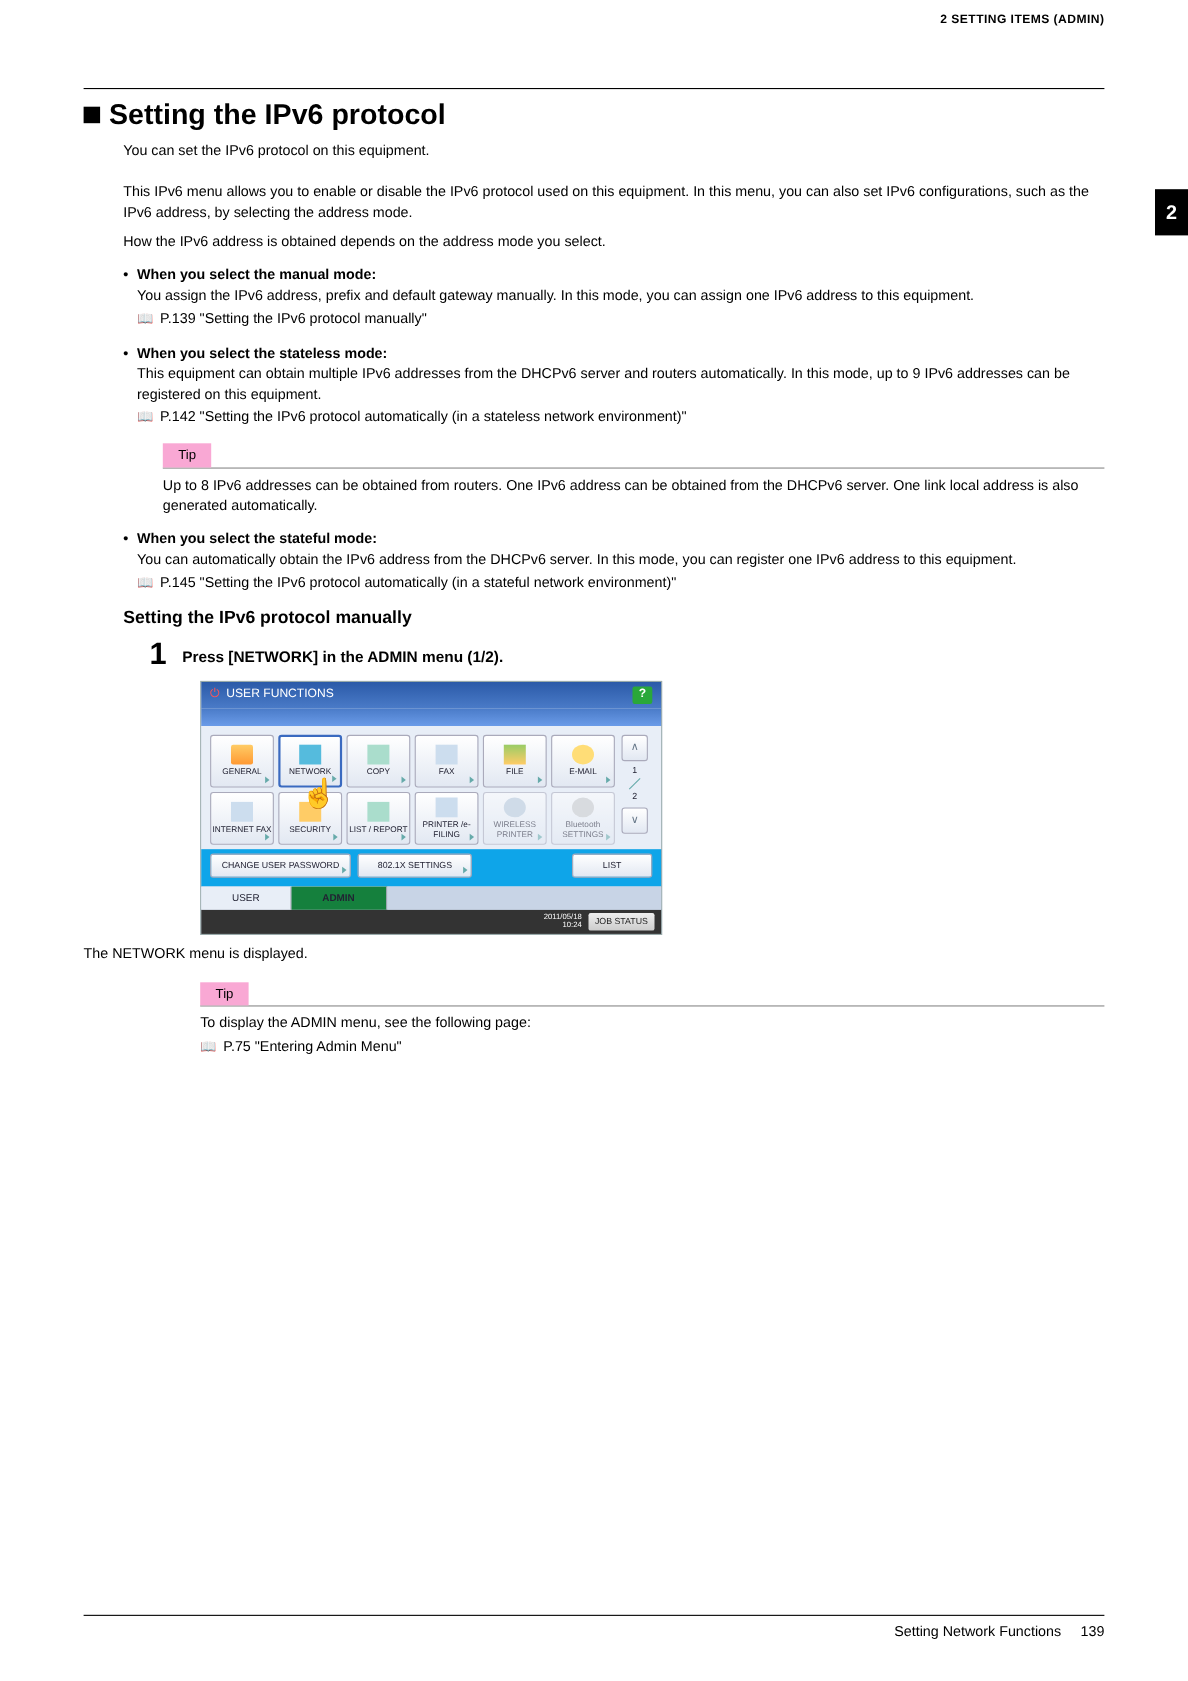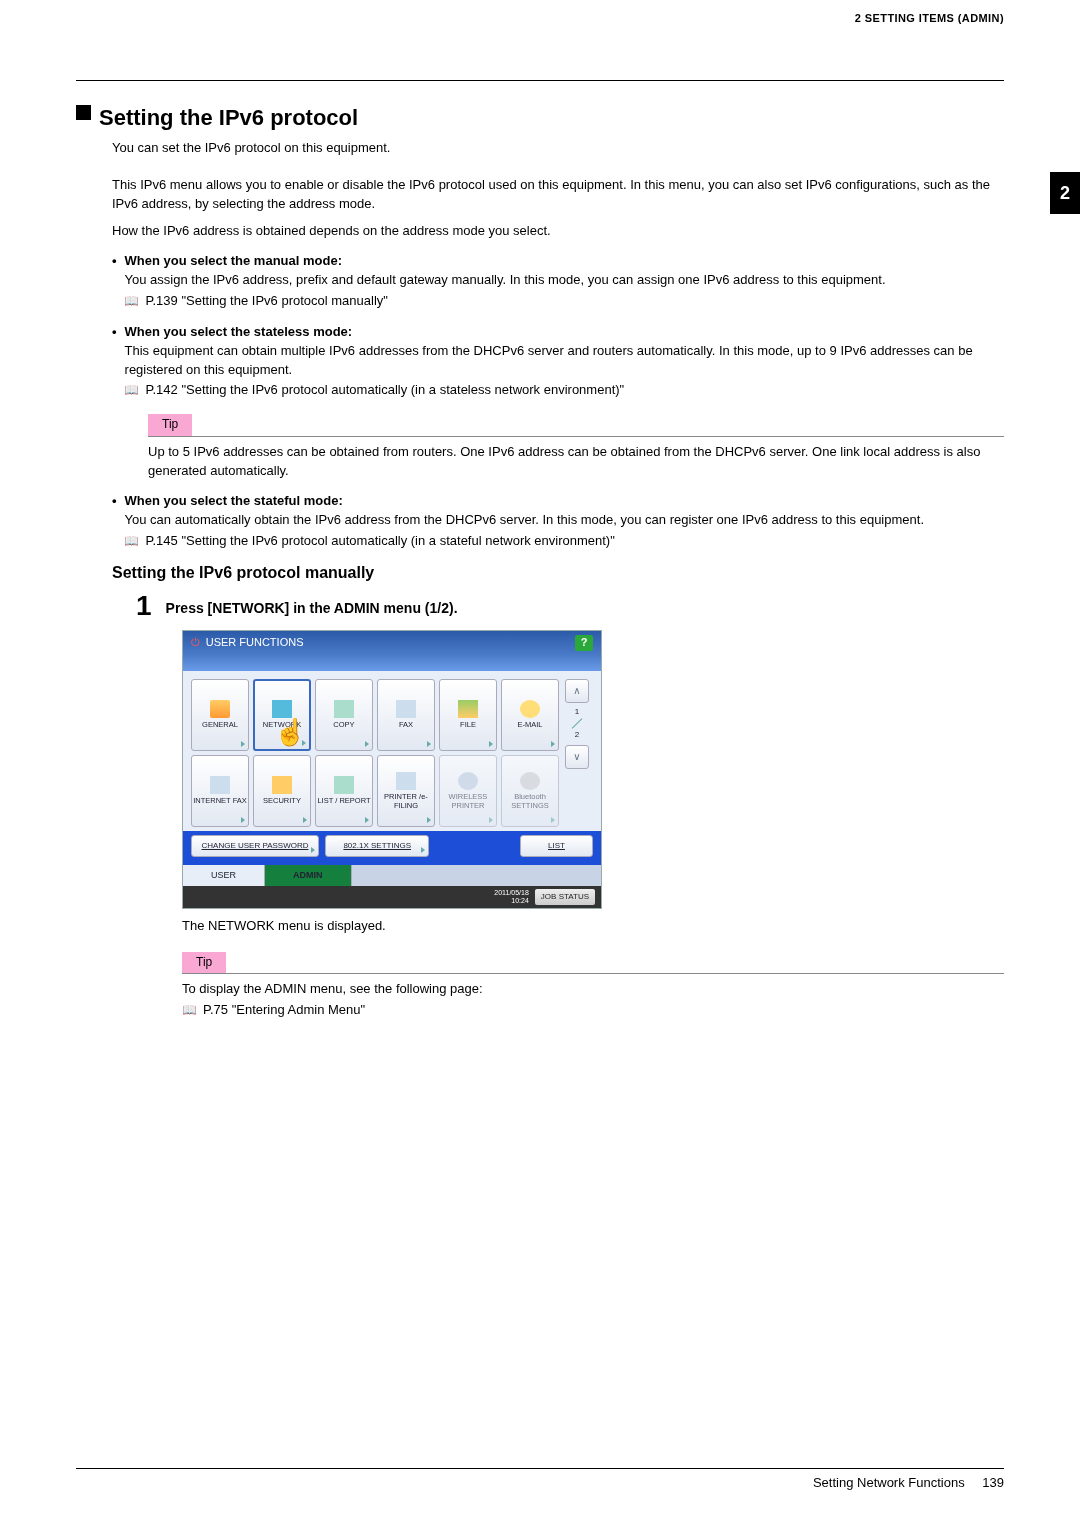--- a/index.html
+++ b/index.html
@@ -1,62 +1,62 @@
 <!DOCTYPE html>
 <html><head>
 <meta charset="utf-8">
 <style>
   * { box-sizing: border-box; margin: 0; padding: 0; }
   html, body { width: 1080px; height: 1528px; font-family: Arial, Helvetica, sans-serif; background: #fff; color: #000; }
   .page { position: relative; width: 1080px; height: 1528px; padding: 20px 76px 40px 76px; }
   .header-bar { position: absolute; top: 12px; right: 76px; font-size: 11px; font-weight: bold; letter-spacing: 0.4px; }
   .chapter-tab { position: absolute; top: 172px; right: 0; width: 30px; height: 42px; background: #000; color: #fff; font-weight: bold; font-size: 18px; display: flex; align-items: center; justify-content: center; }
   .rule-full { border: none; border-top: 1.5px solid #000; margin-top: 60px; }
-  h1.section { font-size: 22px; font-weight: bold; margin-top: 24px; display: flex; align-items: flex-start; gap: 8px; }
+  h1.section { font-size: 26px; font-weight: bold; margin-top: 8px; display: flex; align-items: center; gap: 8px; }
   h1.section .sq { width: 15px; height: 15px; background: #000; display: inline-block; }
   .body { font-size: 13px; line-height: 1.45; }
   .para { margin-top: 8px; margin-left: 36px; }
   .bullet-list { margin-left: 36px; margin-top: 8px; }
   .bullet-item { display: flex; gap: 8px; margin-top: 12px; }
   .bullet-dot { font-weight: bold; }
   .bullet-content { flex: 1; }
   .bullet-content .bold { font-weight: bold; }
   .link-line { display: flex; align-items: center; gap: 6px; margin-top: 2px; }
   .book-icon { font-size: 12px; }
   .tip-box { margin-left: 72px; margin-top: 14px; }
   .tip-label { display: inline-block; background: #f9a8d4; padding: 2px 14px; font-size: 12px; }
   .tip-underline { border-top: 1px solid #888; margin-bottom: 6px; }
   .tip-text { font-size: 13px; line-height: 1.45; }
   h2.subsection { font-size: 16px; font-weight: bold; margin-top: 10px; margin-left: 36px; }
   .step-row { display: flex; gap: 14px; margin-left: 60px; margin-top: 8px; align-items: flex-start; }
   .step-num { font-size: 28px; font-weight: bold; line-height: 1; }
   .step-text { font-size: 14px; font-weight: bold; padding-top: 6px; }
   .screenshot-wrap { margin-left: 106px; margin-top: 10px; width: 420px; }
-  .screenshot-note { font-size: 13px; margin-left: 106px; margin-top: 8px; }
+  .screenshot-note { font-size: 13px; margin-top: 8px; }
   .tip-box2 { margin-left: 106px; margin-top: 16px; }
   .footer { position: absolute; bottom: 38px; left: 76px; right: 76px; }
   .footer .foot-rule { border-top: 1px solid #000; }
   .footer .foot-text { text-align: right; font-size: 13px; margin-top: 6px; }
   .footer .pg { display: inline-block; margin-left: 14px; }
 
   
   .device { width: 420px; border: 1px solid #9aa; background: #d8e2ee; font-size: 9px; color: #223; }
   .dev-title { background: linear-gradient(#2b5aa8,#4a7bc8); color: #fff; padding: 4px 8px; display: flex; align-items: center; justify-content: space-between; font-size: 11px; }
   .dev-title .help { background: #2aa83a; color: #fff; width: 18px; height: 16px; display: flex; align-items: center; justify-content: center; border-radius: 2px; font-weight: bold; }
   .dev-blue-strip { background: linear-gradient(#4a7bc8,#6a9be8); height: 16px; }
   .dev-grid { display: grid; grid-template-columns: repeat(6, 58px) 28px; gap: 4px; padding: 8px 8px 4px 8px; background: #e8eef7; }
-  .dev-btn { background: linear-gradient(#fff,#e2e8f2); border: 1px solid #aab; border-radius: 3px; height: 72px; display: flex; flex-direction: column; align-items: center; justify-content: center; gap: 3px; position: relative; }
+  .dev-btn { background: linear-gradient(#fff,#e2e8f2); border: 1px solid #aab; border-radius: 3px; height: 48px; display: flex; flex-direction: column; align-items: center; justify-content: center; gap: 3px; position: relative; }
   .dev-btn.sel { border: 2px solid #3a6ac0; }
   .dev-btn .lbl { font-size: 7.5px; text-align: center; line-height: 1.1; }
   .dev-btn .tri { position: absolute; right: 3px; bottom: 3px; width: 0; height: 0; border-left: 4px solid #6aa; border-top: 3px solid transparent; border-bottom: 3px solid transparent; }
   .dev-ico { width: 20px; height: 18px; }
   .pager { display: flex; flex-direction: column; gap: 4px; align-items: center; }
   .pager .arr { width: 24px; height: 24px; background: linear-gradient(#fff,#e2e8f2); border: 1px solid #aab; border-radius: 3px; display: flex; align-items: center; justify-content: center; font-size: 10px; color: #678; }
   .pager .pgno { font-size: 8px; text-align: center; line-height: 1.3; }
-  .dev-row2 { display: flex; gap: 6px; padding: 4px 8px 8px 8px; background: #1d4ed8; text-decoration: underline; }
+  .dev-row2 { display: flex; gap: 6px; padding: 4px 8px 8px 8px; background: #0ea5e9; }
   .dev-wide-btn { background: linear-gradient(#fff,#e2e8f2); border: 1px solid #aab; border-radius: 3px; height: 22px; display: flex; align-items: center; justify-content: center; font-size: 8px; padding: 0 8px; position: relative; }
   .dev-wide-btn .tri2 { position: absolute; right: 3px; bottom: 3px; width: 0; height: 0; border-left: 4px solid #6aa; border-top: 3px solid transparent; border-bottom: 3px solid transparent; }
   .dev-tabs { display: flex; background: #c8d4e6; }
   .dev-tab { padding: 4px 28px; font-size: 9px; background: #e8eef7; border-right: 1px solid #aab; }
   .dev-tab.active { background: #15803d; font-weight: bold; }
   .dev-status { background: #333; color: #fff; display: flex; justify-content: flex-end; align-items: center; gap: 6px; padding: 3px 6px; font-size: 8px; }
   .dev-status .jb { background: linear-gradient(#eee,#ccc); color: #222; padding: 2px 6px; border-radius: 2px; }
   .hand { position: absolute; font-size: 26px; color: #333; pointer-events: none; }
   .ico-general { background: linear-gradient(#fc6,#f93); border-radius: 2px; }
   .ico-network { background: #5bd; }
@@ -116,21 +116,21 @@
             <span class="book-icon">📖</span>
             <span>P.142 "Setting the IPv6 protocol automatically (in a stateless network environment)"</span>
           </div>
         </div>
       </div>
     </div>
 
     <div class="tip-box">
       <span class="tip-label">Tip</span>
       <div class="tip-underline"></div>
-      <div class="tip-text">Up to 5 IPv6 addresses can be obtained from routers. One IPv6 address can be obtained from the DHCPv6 server. One link local address is also generated automatically.</div>
+      <div class="tip-text">Up to 8 IPv6 addresses can be obtained from routers. One IPv6 address can be obtained from the DHCPv6 server. One link local address is also generated automatically.</div>
     </div>
 
     <div class="bullet-list">
       <div class="bullet-item">
         <span class="bullet-dot">•</span>
         <div class="bullet-content">
           <div class="bold">When you select the stateful mode:</div>
           <div>You can automatically obtain the IPv6 address from the DHCPv6 server. In this mode, you can register one IPv6 address to this equipment.</div>
           <div class="link-line">
             <span class="book-icon">📖</span>

